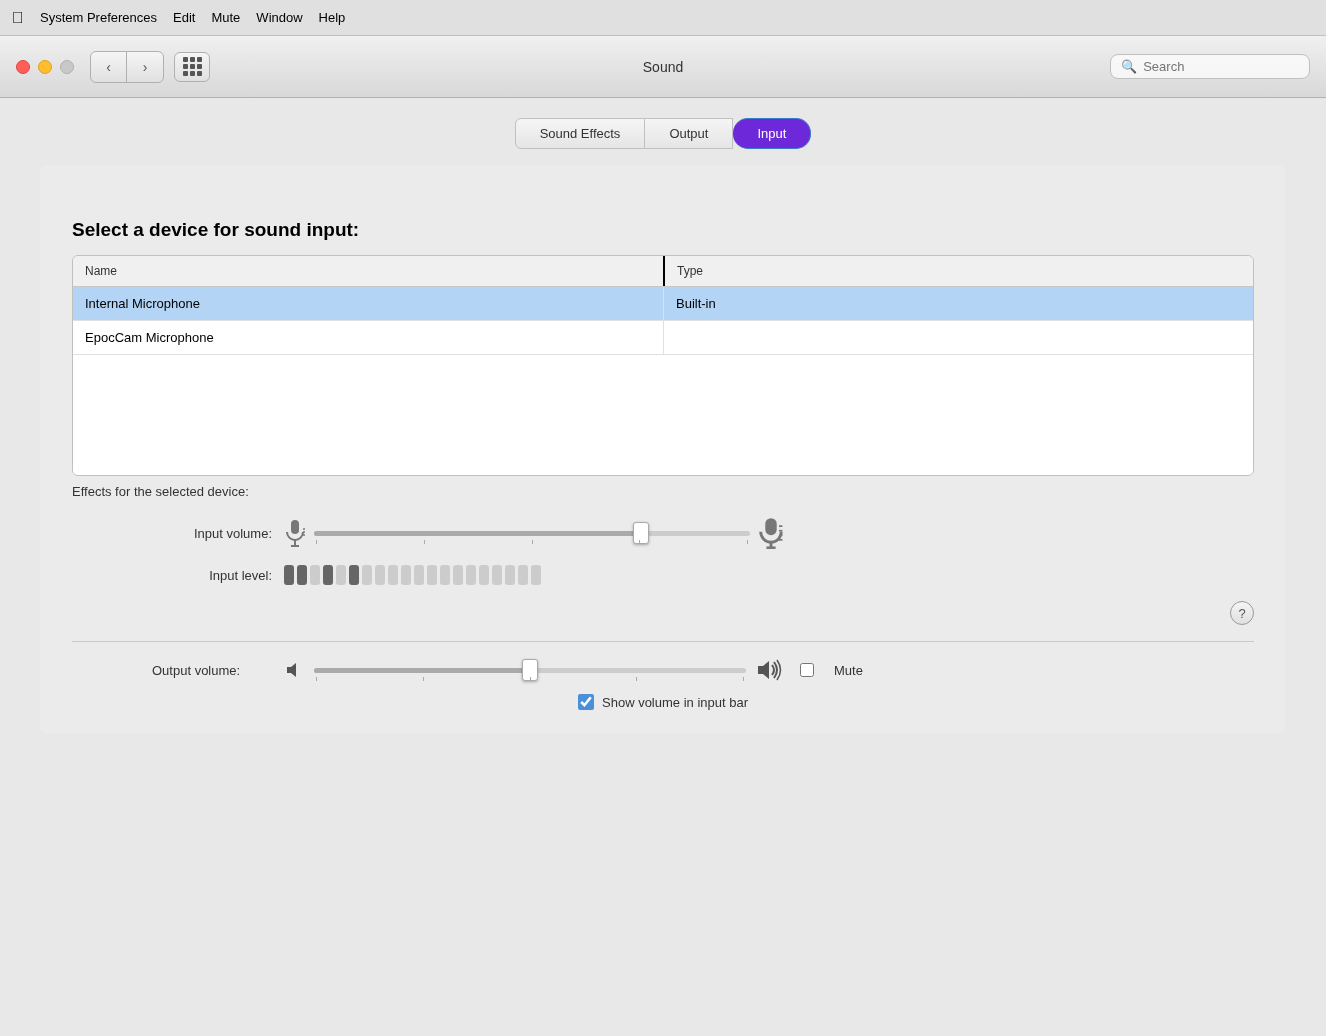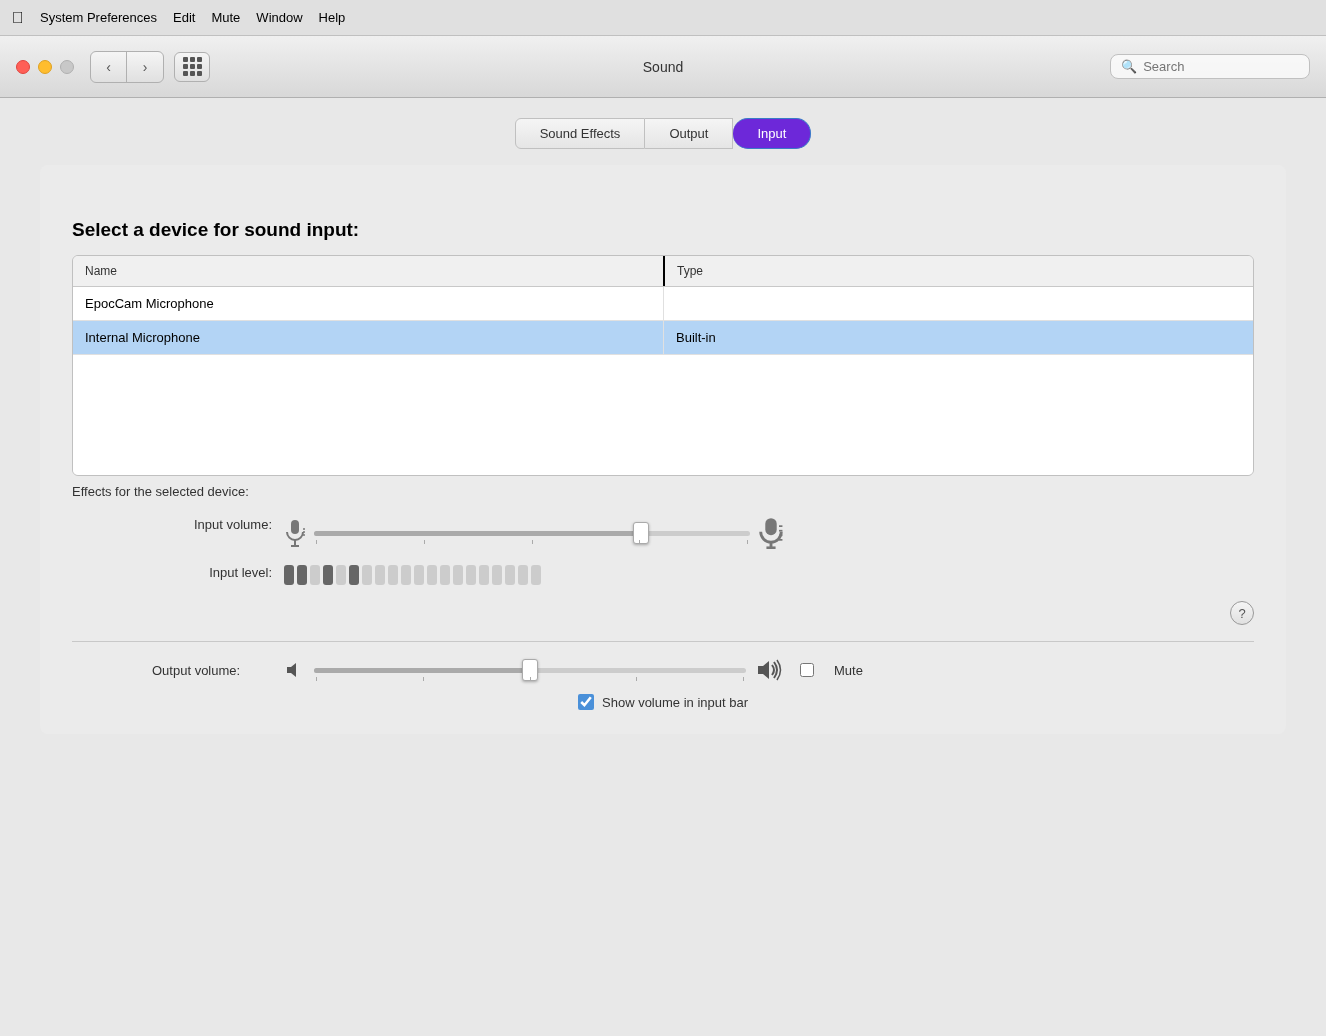--- a/index.html
+++ b/index.html
@@ -220,21 +220,21 @@
       height: 120px;
     }
     .settings-label {
       font-size: 13px;
       color: #333;
       margin-bottom: 18px;
     }
 
     .setting-row {
       display: flex;
-      align-items: flex-start;
+      align-items: center;
       margin-bottom: 16px;
       padding-left: 80px;
     }
     .setting-label {
       font-size: 13px;
       color: #333;
       text-align: right;
       min-width: 120px;
       margin-right: 12px;
     }
@@ -422,27 +422,27 @@
 
   <div class="panel">
 
     <div class="section-title">Select a device for sound input:</div>
 
     <div class="device-table">
       <div class="table-header">
         <div class="table-header-cell">Name</div>
         <div class="table-header-cell">Type</div>
       </div>
+      <div class="table-row selected">
+        <div class="table-cell">Internal Microphone</div>
+        <div class="table-cell">Built-in</div>
+      </div>
       <div class="table-row">
         <div class="table-cell">EpocCam Microphone</div>
         <div class="table-cell"></div>
-      </div>
-      <div class="table-row selected">
-        <div class="table-cell">Internal Microphone</div>
-        <div class="table-cell">Built-in</div>
       </div>
       <div class="table-empty-row"></div>
     </div>
 
     <div class="settings-label">Effects for the selected device:</div>
 
     <div class="setting-row">
       <span class="setting-label">Input volume:</span>
       <div class="slider-container">
 

